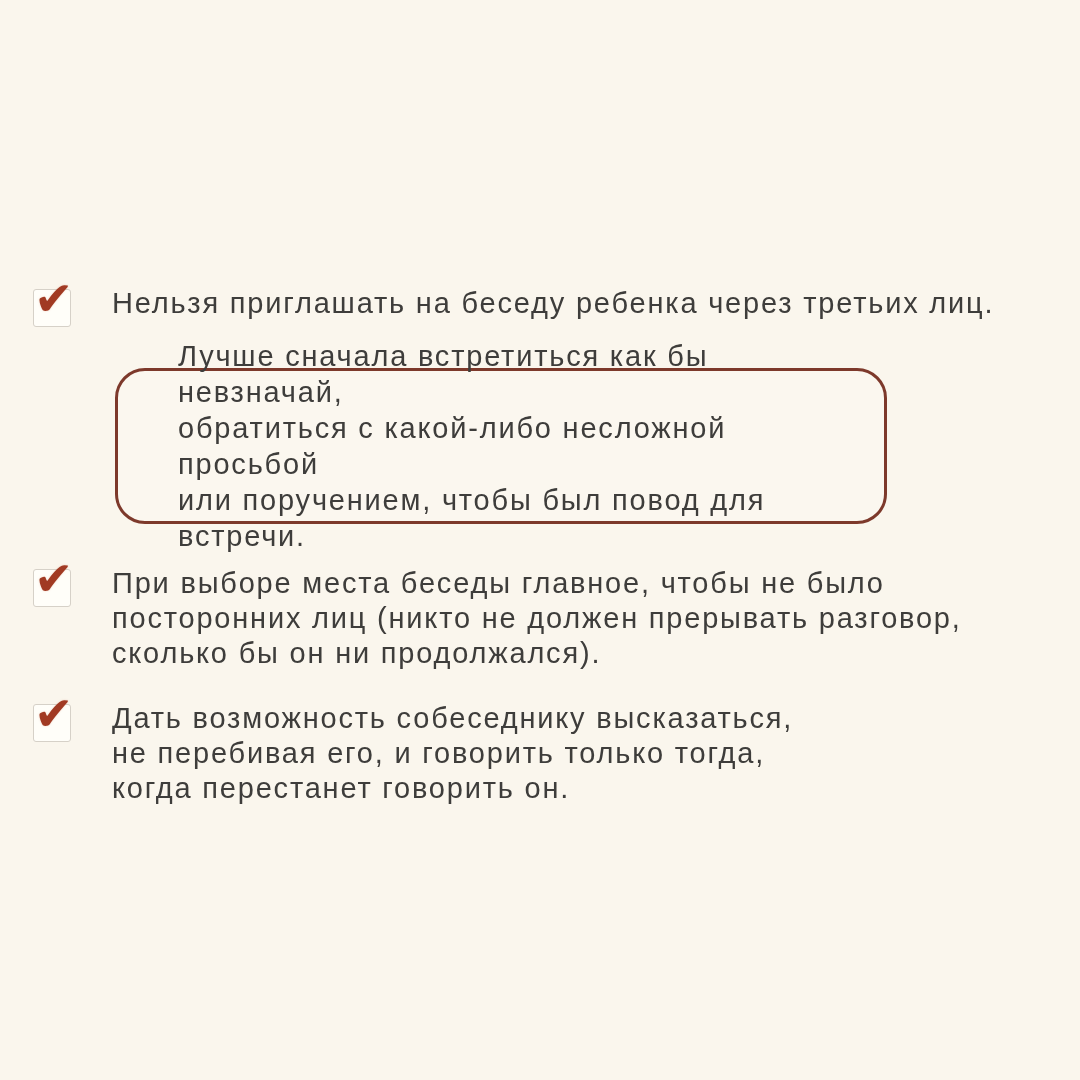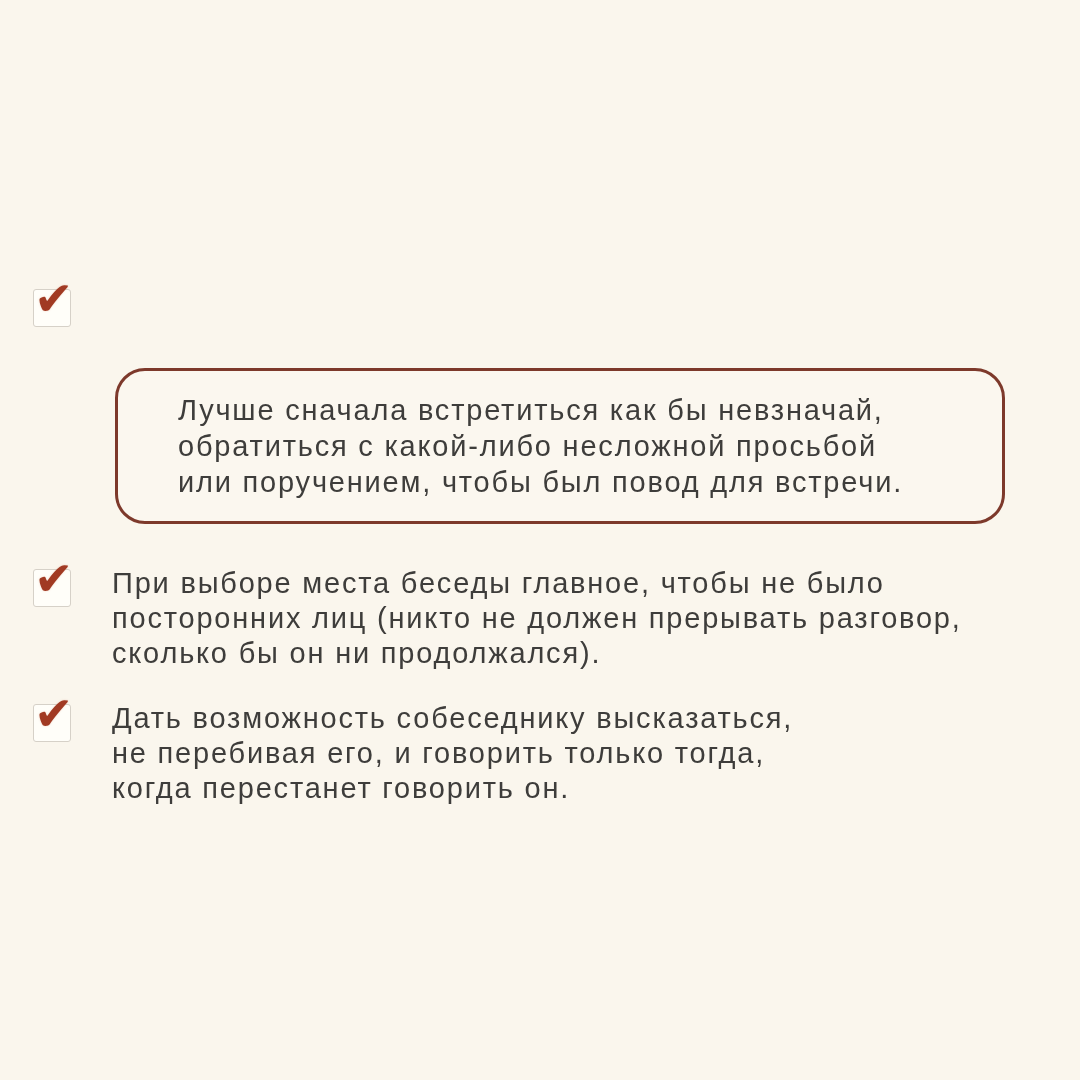--- a/index.html
+++ b/index.html
@@ -57,21 +57,21 @@
     width: 910px;
     font-size: 29px;
     line-height: 35px;
     letter-spacing: 1.8px;
     white-space: pre-line;
   }
   .callout {
     position: absolute;
     left: 115px;
     top: 368px;
-    width: 890px;
+    width: 772px;
     height: 156px;
     background: var(--box-bg);
     border: 3px solid var(--box-border);
     border-radius: 30px;
     display: flex;
     flex-direction: column;
     justify-content: center;
     padding-left: 60px;
     padding-right: 16px;
   }
@@ -84,20 +84,21 @@
 </style>
 </head>
 <body>
 
 <div class="canvas">
 
   <div class="check-row row-1">
     <span class="checkbox">
       <span class="checkmark">✔</span>
     </span>
+    <p class="item-text">Нельзя приглашать на беседу ребенка через третьих лиц.</p>
   </div>
 
   <div class="callout">
     <p class="callout-text">Лучше сначала встретиться как бы невзначай,
 обратиться с какой-либо несложной просьбой
 или поручением, чтобы был повод для встречи.</p>
   </div>
 
   <div class="check-row row-2">
     <span class="checkbox">

